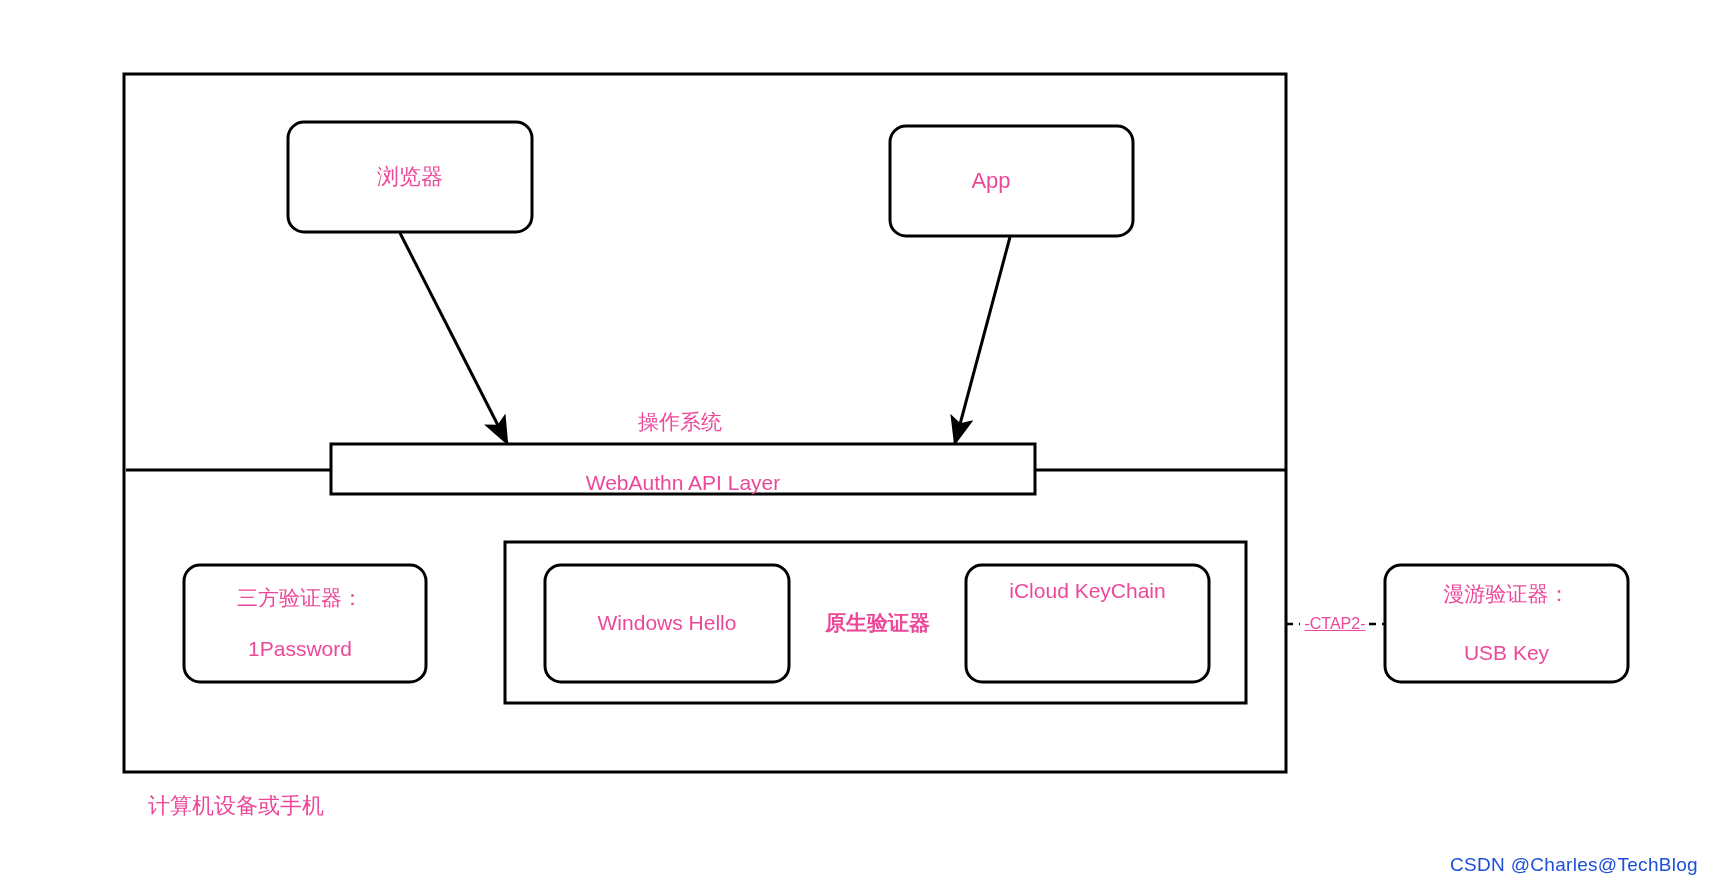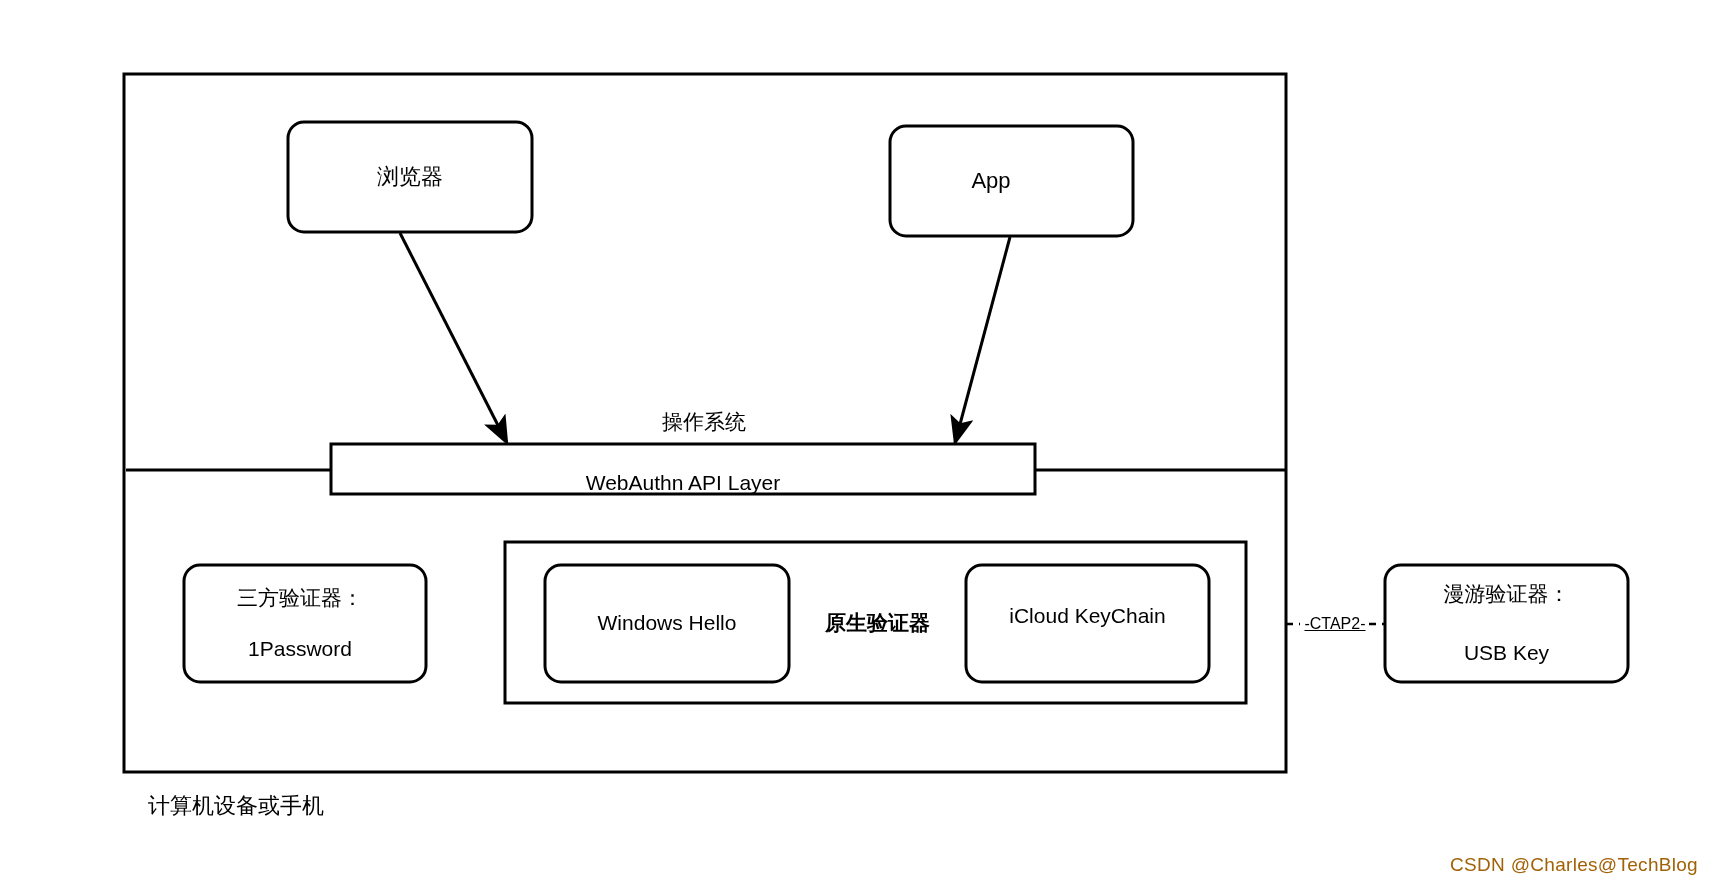--- a/index.html
+++ b/index.html
@@ -23,33 +23,33 @@
     height: 890px;
   }
   .node-label {
     position: absolute;
     display: flex;
     align-items: center;
     justify-content: center;
     flex-direction: column;
     text-align: center;
     line-height: 1.25;
-    color: #000000;
+    color: #ec4899;
     pointer-events: none;
     white-space: pre;
   }
   .f22 { font-size: 22px; }
   .f21 { font-size: 21px; }
   .f20 { font-size: 16px; text-decoration: underline; }
   .watermark {
     position: absolute;
     right: 24px;
     bottom: 14px;
     font-size: 19px;
-    color: #a16207;
+    color: #1d4ed8;
     letter-spacing: 0.3px;
   }
 </style>
 </head>
 <body>
 
 <svg id="canvas" viewBox="0 0 1722 890" xmlns="http://www.w3.org/2000/svg">
   <defs>
     <marker id="arrowhead" markerWidth="10" markerHeight="8" refX="9" refY="4" orient="auto" markerUnits="strokeWidth">
       <path d="M0,0 L10,4 L0,8 L2.2,4 z" fill="#000000"></path>
@@ -84,34 +84,34 @@
 
   <line x1="1286" y1="624" x2="1300" y2="624" stroke="#000000" stroke-width="2.5" stroke-dasharray="7 6"></line>
 
   <line x1="1369" y1="624" x2="1385" y2="624" stroke="#000000" stroke-width="2.5" stroke-dasharray="7 6"></line>
 </svg>
 
 <div class="node-label f22" style="left:288px; top:122px; width:244px; height:110px;">浏览器</div>
 
 <div class="node-label f22" style="left:890px; top:126px; width:202px; height:110px;">App</div>
 
-<div class="node-label f21" style="left:594px; top:407px; width:220px; height:30px;">操作系统</div>
+<div class="node-label f21" style="left:570px; top:407px; width:220px; height:30px;">操作系统</div>
 
 <div class="node-label f21" style="left:331px; top:458px; width:704px; height:50px;">WebAuthn API Layer</div>
 
 <div class="node-label f21" style="left:184px; top:565px; width:232px; height:117px;gap:24px;">
   <span>三方验证器：</span>
   <span>1Password</span>
 </div>
 
 <div class="node-label f21" style="left:545px; top:565px; width:244px; height:117px;">Windows Hello</div>
 
 <div class="node-label f21" style="left:800px; top:565px; width:155px; height:117px;font-weight:bold;">原生验证器</div>
 
-<div class="node-label f21" style="left:966px; top:558px; width:243px; height:117px;">iCloud KeyChain</div>
+<div class="node-label f21" style="left:966px; top:533px; width:243px; height:117px;">iCloud KeyChain</div>
 
 <div class="node-label f20" style="left:1296px; top:609px; width:78px; height:30px;">-CTAP2-</div>
 
 <div class="node-label f21" style="left:1385px; top:565px; width:243px; height:117px;gap:32px;">
   <span>漫游验证器：</span>
   <span>USB Key</span>
 </div>
 
 <div class="node-label f22" style="left:148px; top:790px; width:240px; height:32px; align-items:flex-start;">计算机设备或手机</div>
 

